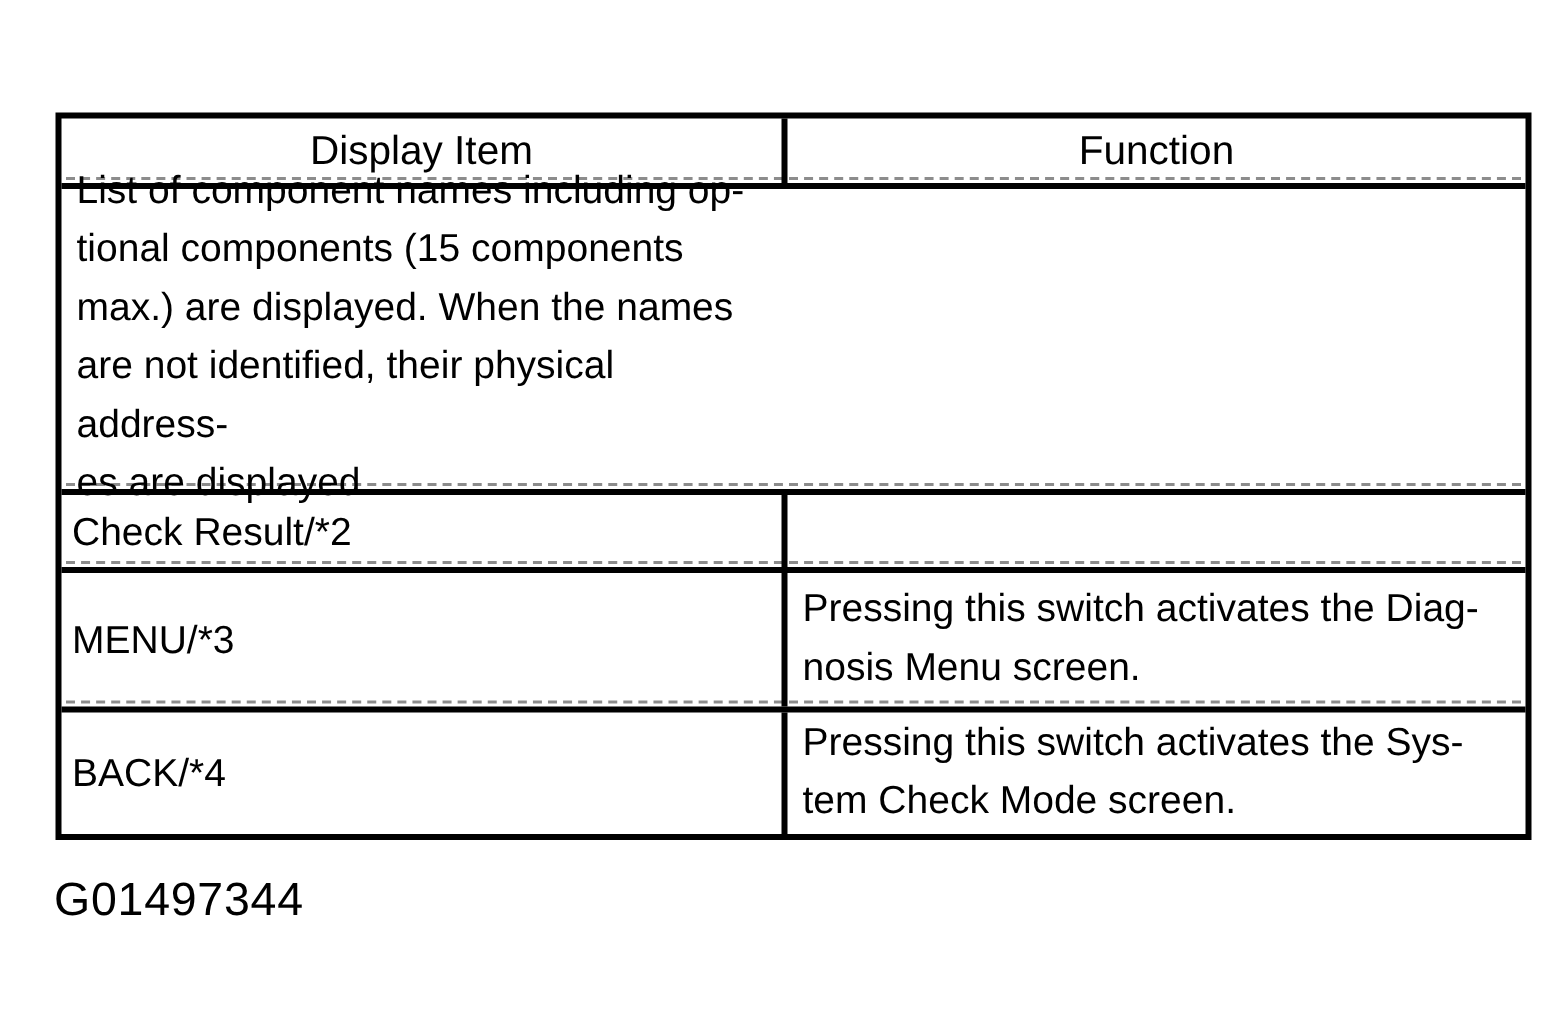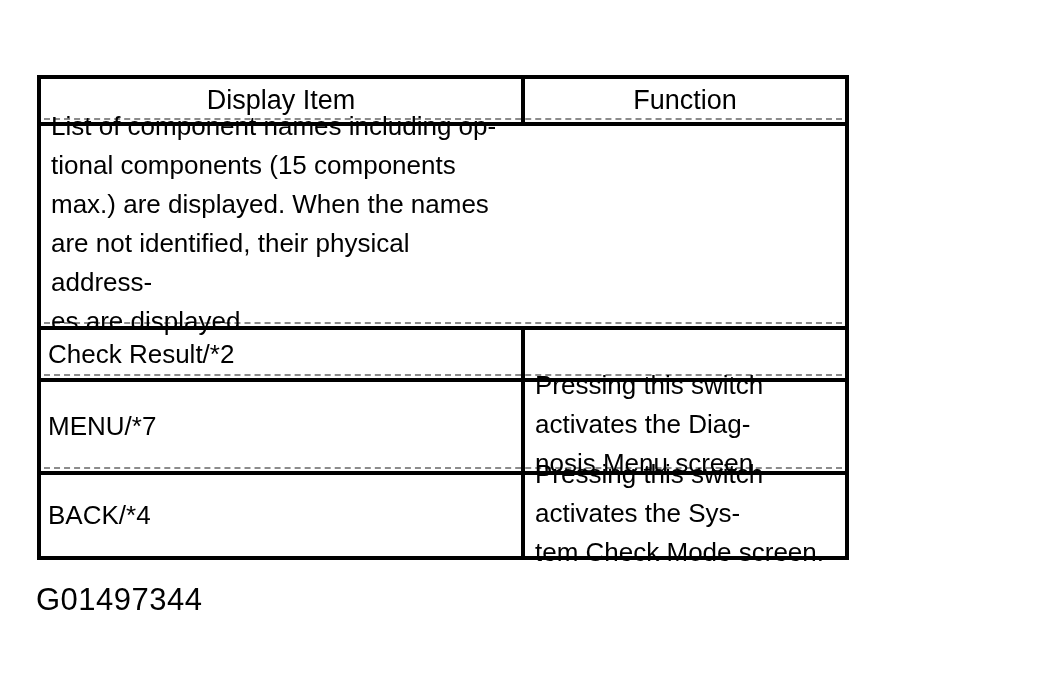--- a/index.html
+++ b/index.html
@@ -12,21 +12,21 @@
     background: #ffffff;
     position: relative;
     overflow: hidden;
     font-family: "Liberation Sans", sans-serif;
     color: #000000;
   }
   .doc-table {
     position: absolute;
     left: 37px;
     top: 75px;
-    width: 812px;
+    width: 984px;
     box-sizing: border-box;
     border: 4px solid #000000;
     background: #ffffff;
   }
   .trow {
     display: grid;
     grid-template-columns: 484px 1fr;
     position: relative;
   }
   .trow + .trow {
@@ -112,21 +112,21 @@
   </div>
 
   <div class="trow r2">
     <div class="cell c-left">
       <span class="item-label">Check Result/*2</span>
     </div>
   </div>
 
   <div class="trow r3">
     <div class="cell c-left">
-      <span class="item-label">MENU/*7</span>
+      <span class="item-label">MENU/*3</span>
     </div>
     <div class="cell c-right">
       <span class="fn-text">Pressing this switch activates the Diag-
 nosis Menu screen.</span>
     </div>
   </div>
 
   <div class="trow r4">
     <div class="cell c-left">
       <span class="item-label">BACK/*4</span>

